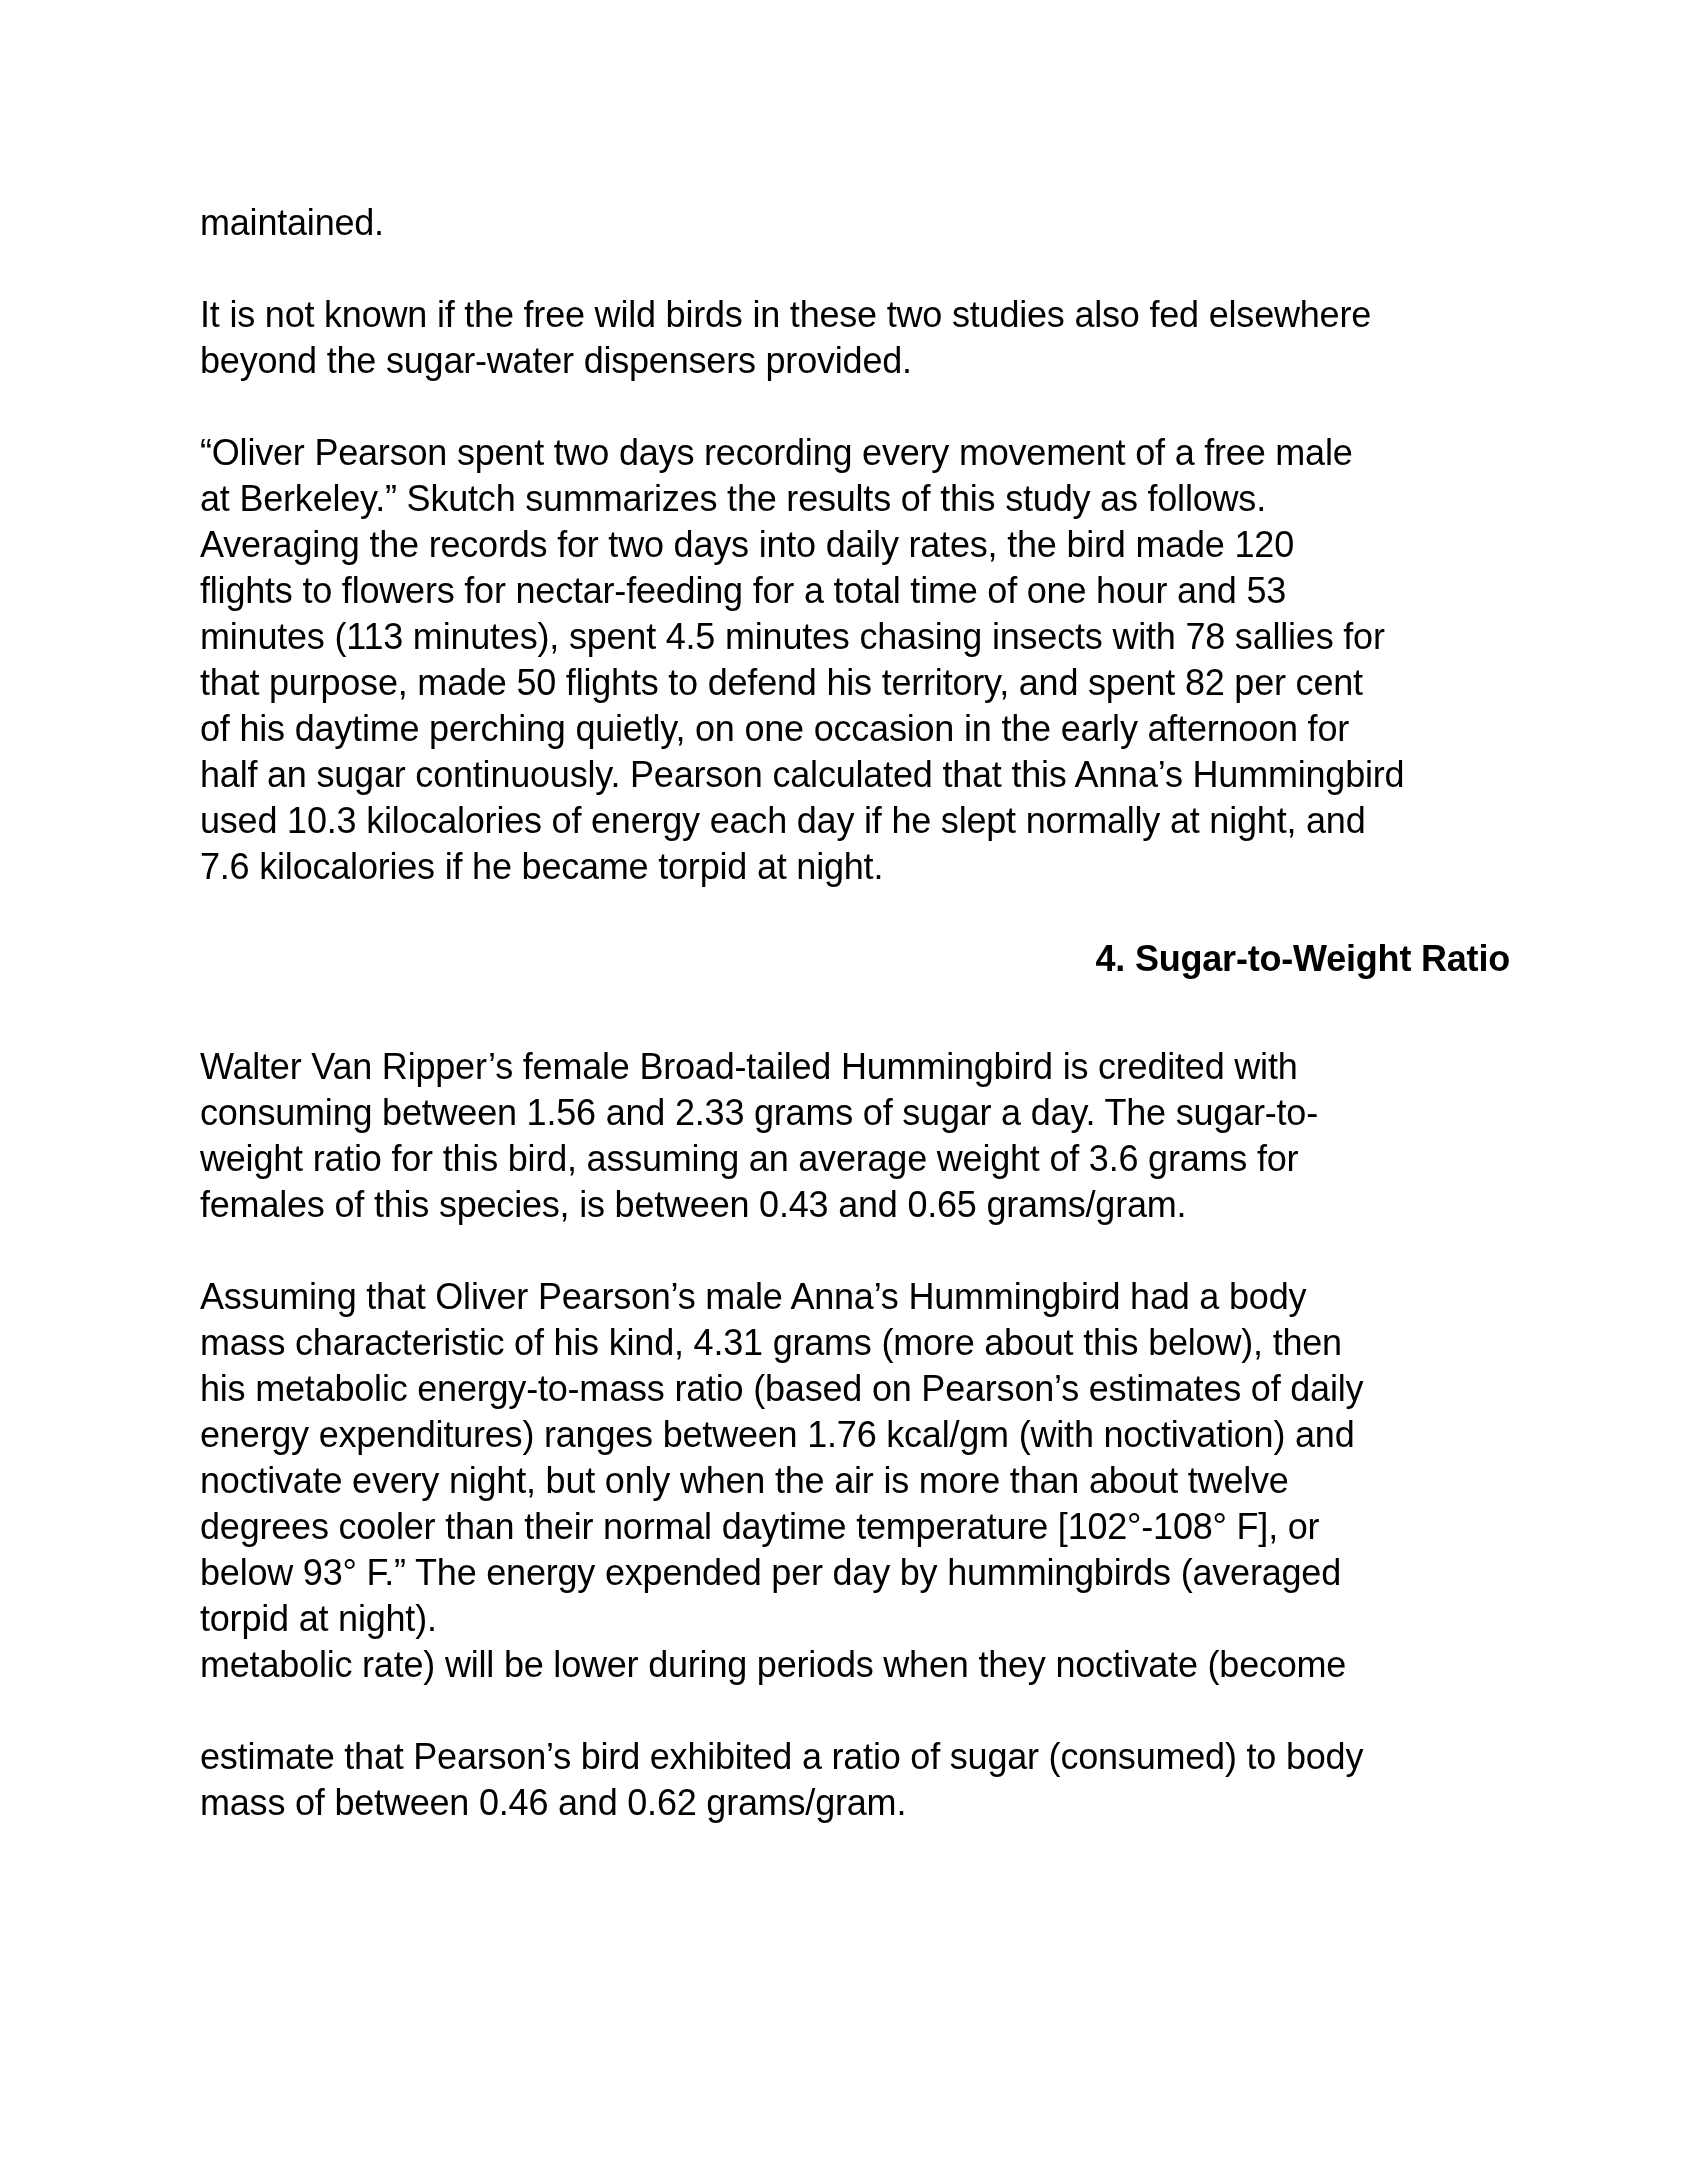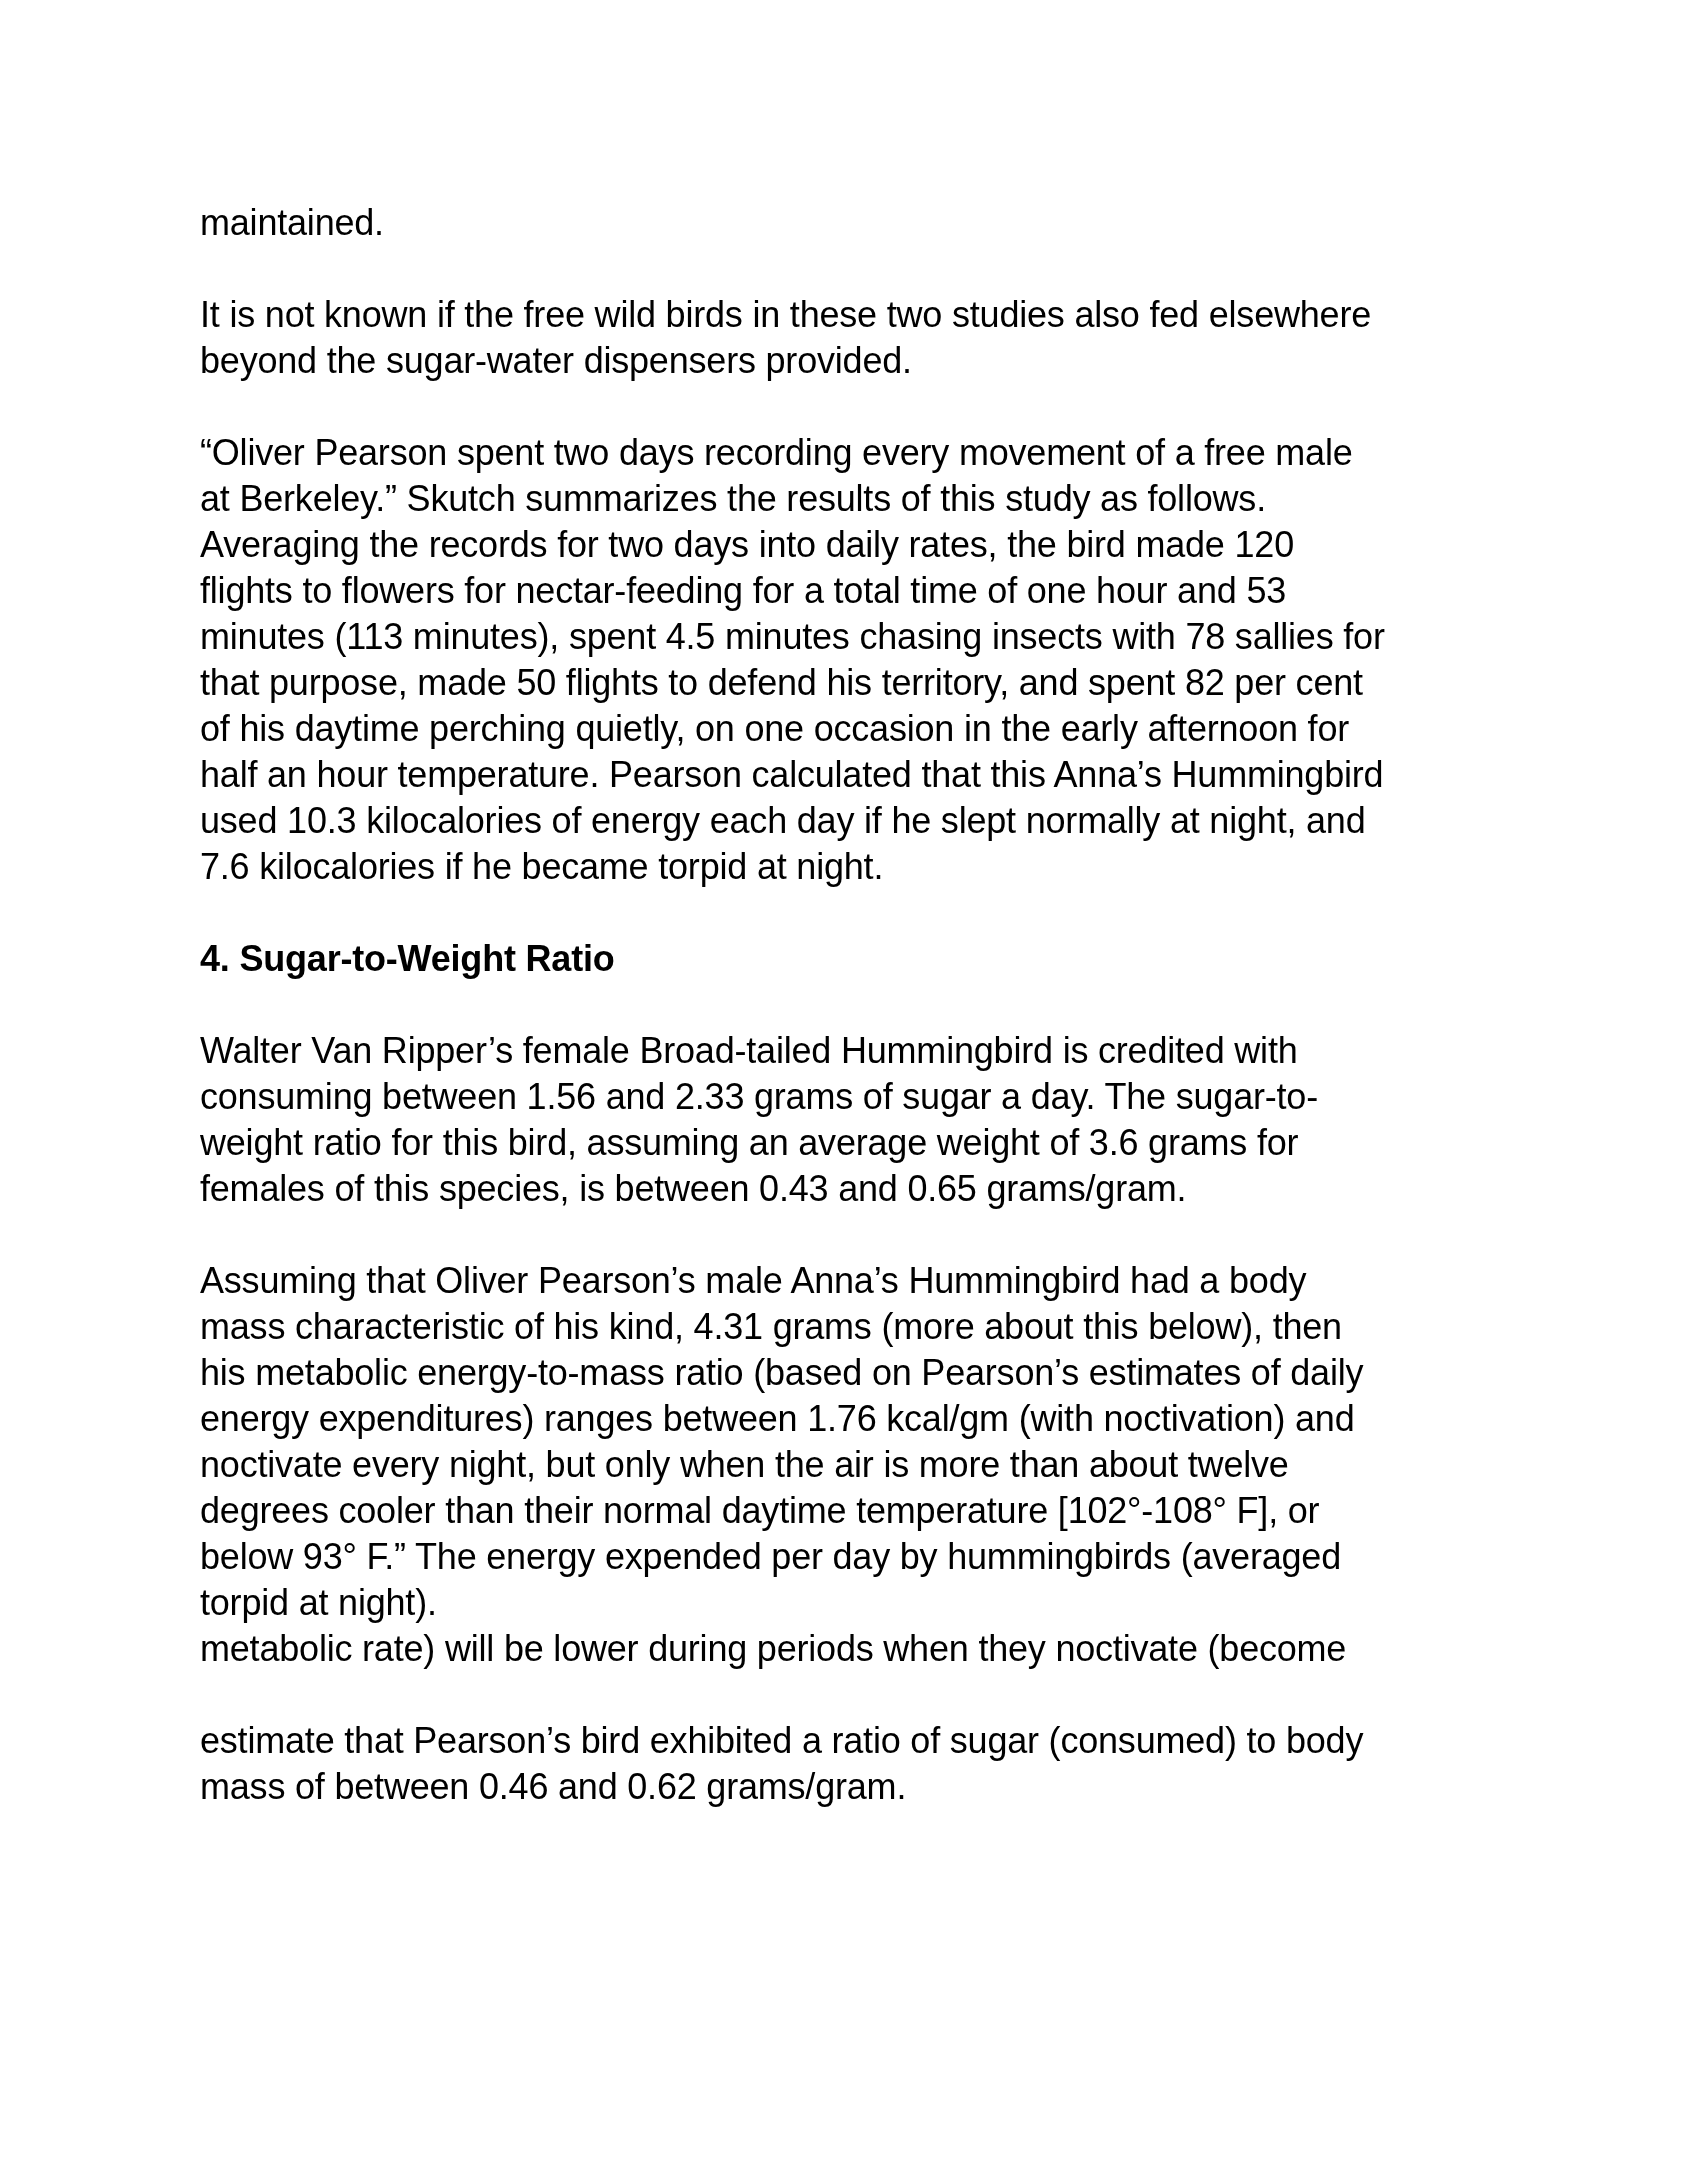--- a/index.html
+++ b/index.html
@@ -25,25 +25,26 @@
       margin: 0 0 46px 0;
       font-size: 36px;
       line-height: 46px;
       letter-spacing: -0.2px;
     }
     .line {
       display: block;
       white-space: nowrap;
     }
     .heading {
-      margin: 0 0 46px 0;
+      margin: 0 0 62px 0;
       font-size: 36px;
       line-height: 46px;
       font-weight: bold;
       letter-spacing: -0.2px;
+      text-align: right;
     }
   </style>
 </head>
 <body>
 
 <div class="page">
 
   <p class="para">
     <span class="line">maintained.</span>
   </p>
@@ -54,21 +55,21 @@
   </p>
 
   <p class="para">
     <span class="line">“Oliver Pearson spent two days recording every movement of a free male</span>
     <span class="line">at Berkeley.” Skutch summarizes the results of this study as follows.</span>
     <span class="line">Averaging the records for two days into daily rates, the bird made 120</span>
     <span class="line">flights to flowers for nectar-feeding for a total time of one hour and 53</span>
     <span class="line">minutes (113 minutes), spent 4.5 minutes chasing insects with 78 sallies for</span>
     <span class="line">that purpose, made 50 flights to defend his territory, and spent 82 per cent</span>
     <span class="line">of his daytime perching quietly, on one occasion in the early afternoon for</span>
-    <span class="line">half an hour temperature. Pearson calculated that this Anna’s Hummingbird</span>
+    <span class="line">half an sugar continuously. Pearson calculated that this Anna’s Hummingbird</span>
     <span class="line">used 10.3 kilocalories of energy each day if he slept normally at night, and</span>
     <span class="line">7.6 kilocalories if he became torpid at night.</span>
   </p>
 
   <h2 class="heading">
     <span class="line">4. Sugar-to-Weight Ratio</span>
   </h2>
 
   <p class="para">
     <span class="line">Walter Van Ripper’s female Broad-tailed Hummingbird is credited with</span>

